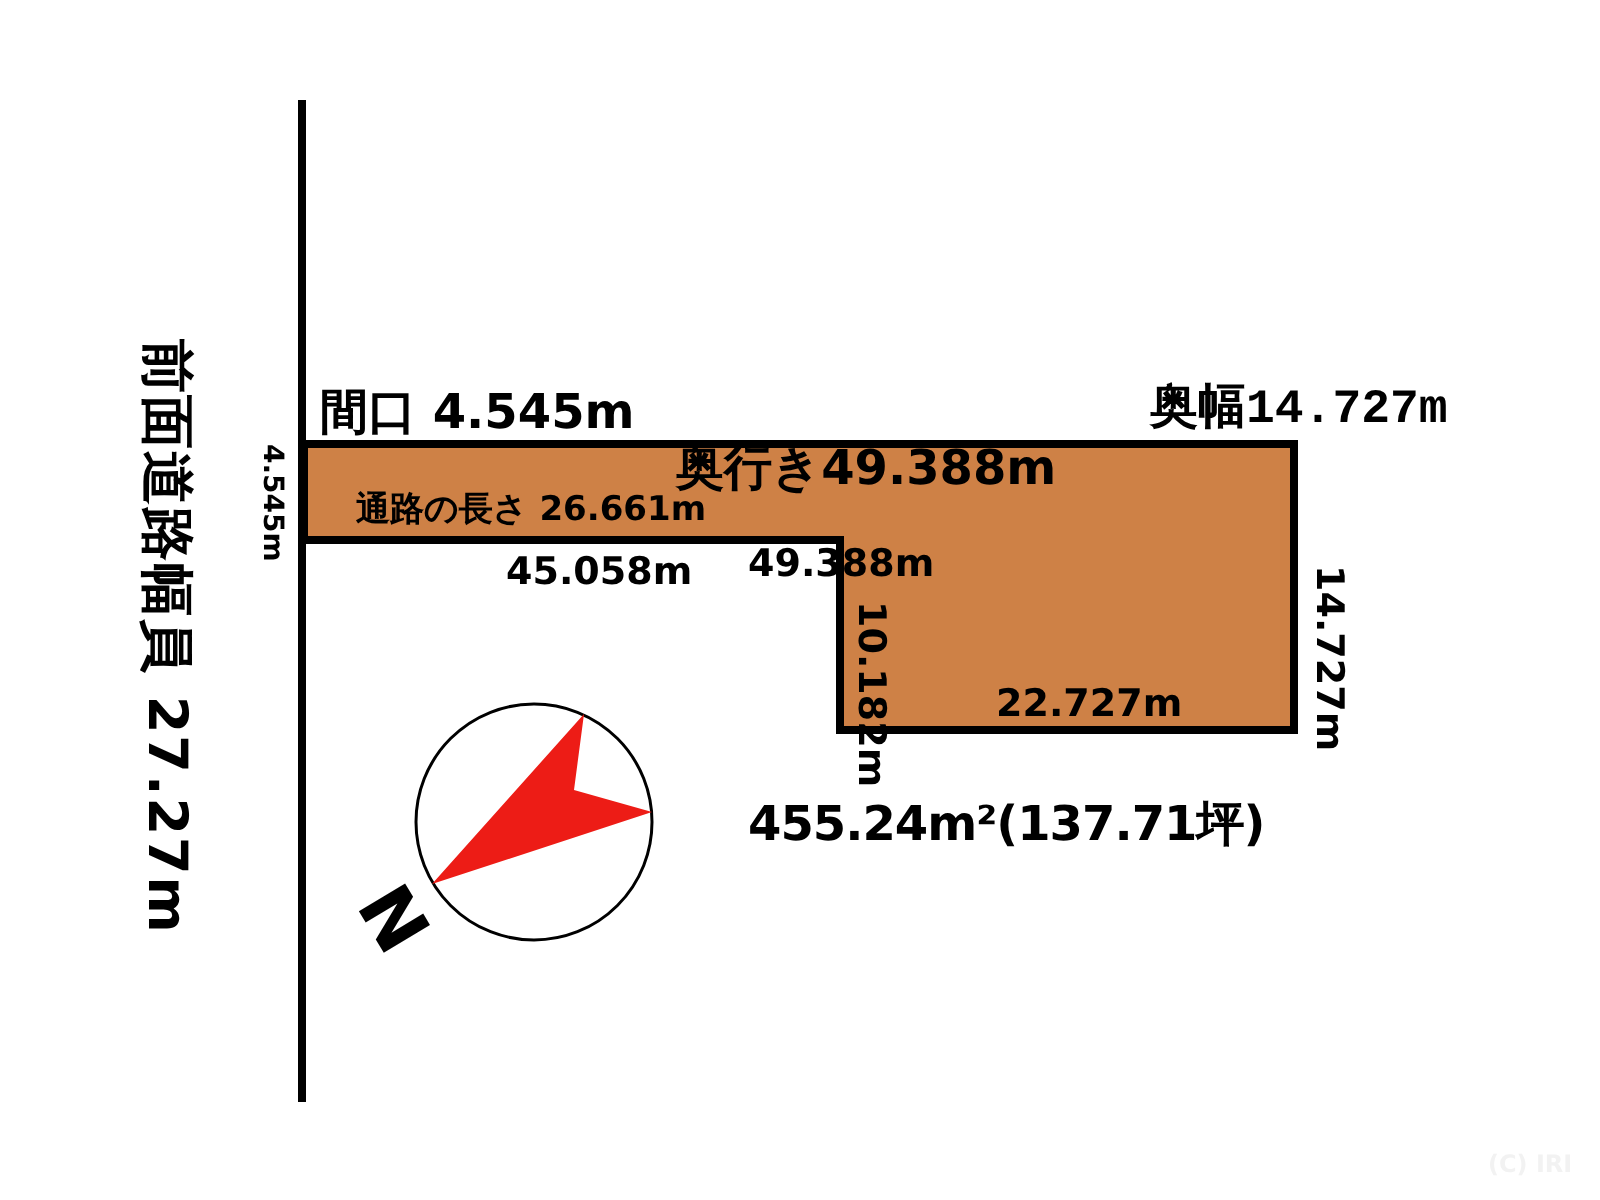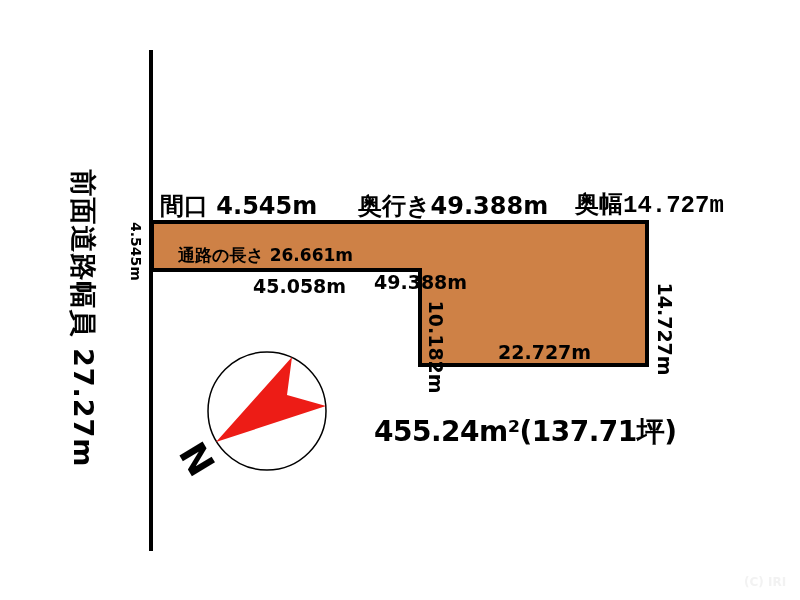--- a/index.html
+++ b/index.html
@@ -22,21 +22,21 @@
   
   .road-frontage{
     left:108px;top:243px;width:56px;text-align:center;
     font-size:14px;
     transform:rotate(90deg);transform-origin:center;
   }
 
   
   .hdr{top:194px;font-size:24px;}
   .hdr-frontage{left:160px;}
-  .hdr-depth{left:358px;}
+  .hdr-depth{left:338px;margin-top:28px;}
   .hdr-rearwidth{left:575px;font-family:Liberation Mono, monospace;}
 
   
   .dim{font-size:19px;}
   .dim-top{left:374px;top:229px;margin-top:44px;}
   .dim-corridor{left:178px;top:247px;font-size:17px;}
   .dim-corridor-b{left:253px;top:277px;}
   .dim-step{
     left:401px;top:325px;width:68px;text-align:center;
     transform:rotate(90deg);transform-origin:center;
@@ -48,21 +48,21 @@
   }
 
   
   .north{
     left:180px;top:440px;width:36px;text-align:center;
     font-size:37px;
     transform:rotate(-121deg);transform-origin:center;
   }
 
   
-  .area{left:374px;top:418px;font-size:28px;letter-spacing:-0.5px;}
+  .area{left:374px;top:400px;font-size:24px;letter-spacing:-0.5px;}
 
   
   .wm{left:744px;top:575px;font-size:12px;font-weight:bold;color:#f2f2f2;}
 </style>
 </head>
 <body>
 
 <svg width="800" height="600" viewBox="0 0 800 600">
   <line x1="151" y1="50" x2="151" y2="551" stroke="#000" stroke-width="4"></line>
   <polygon points="152,222 647,222 647,365 420,365 420,270 152,270" stroke-width="4" stroke="#000" fill="#ce8146"></polygon>

